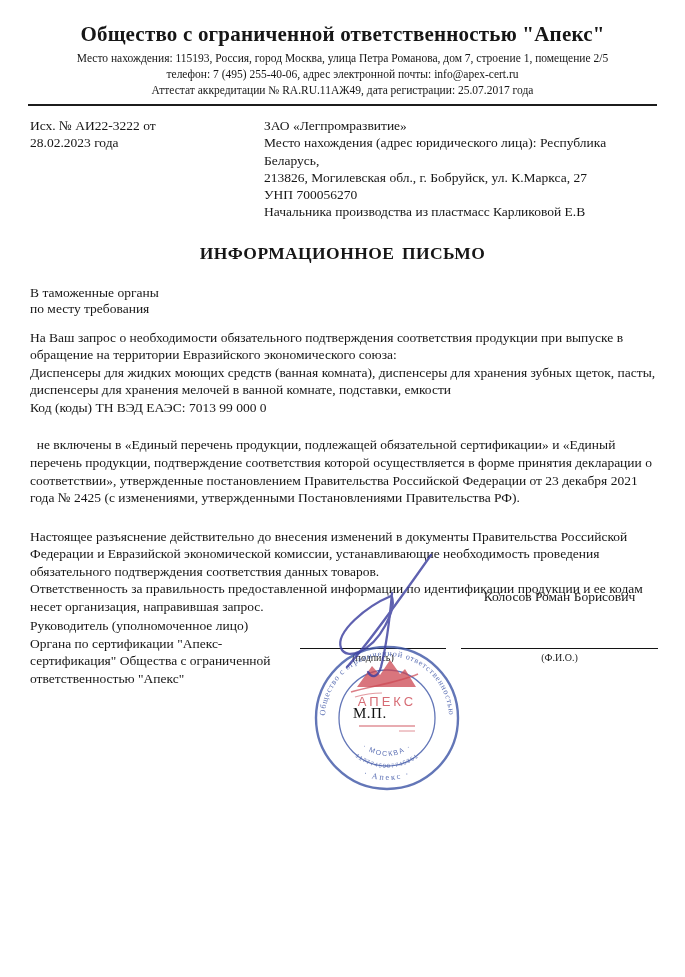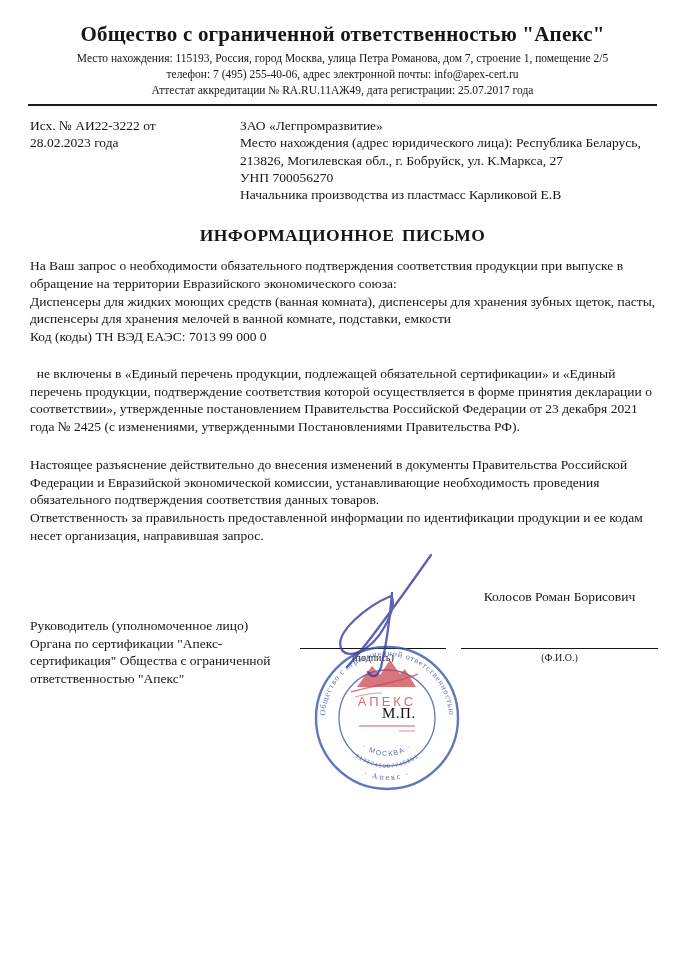--- a/index.html
+++ b/index.html
@@ -18,21 +18,21 @@
     text-align:center;
     border-bottom:2px solid #1c1c1c;
     padding-bottom:7px;
   }
   .org-title{font-size:21px;font-weight:bold;letter-spacing:.2px;line-height:1.15;}
   .head-sub{font-size:11.5px;line-height:14px;margin-top:2px;}
   .head-sub.first{margin-top:5px;}
   
   .ref-row{
     display:flex;justify-content:space-between;
-    margin:11px 28px 0 30px;font-size:13.5px;line-height:1.28;
+    margin:11px 28px 0 30px;font-size:13.5px;line-height:1.28;gap:24px;
   }
   .outgoing{white-space:pre-wrap;width:210px;}
   .recipient{white-space:pre-wrap;text-align:left;flex:1;}
   
   .letter-title{
     text-align:center;font-weight:bold;font-size:17.5px;
     margin-top:22px;letter-spacing:.4px;word-spacing:3px;
   }
   .addressee{margin:21px 28px 0 30px;font-size:13.5px;line-height:1.22;white-space:pre-wrap;}
   .para{margin:0 28px 0 30px;font-size:13.5px;line-height:1.3;white-space:pre-wrap;}
@@ -50,21 +50,21 @@
   .sig-caption{
     position:absolute;text-align:center;font-size:10px;color:#222;
   }
   .cap-sign{left:300px;top:652px;width:146px;}
   .cap-fio{left:461px;top:652px;width:197px;}
   .fio-name{
     position:absolute;left:461px;top:589px;width:197px;
     text-align:center;font-size:13.5px;
   }
   .mp-mark{
-    position:absolute;left:382px;top:705px;font-size:15px;color:#111;
+    position:absolute;left:353px;top:705px;font-size:15px;color:#111;
     letter-spacing:.5px;z-index:4;
   }
   
   .signature-svg{position:absolute;left:323px;top:548px;z-index:3;}
   .stamp-svg{position:absolute;left:311px;top:642px;z-index:2;}
   .stamp-sans{font-family:"Liberation Sans", sans-serif;}
 </style>
 </head>
 <body>
 
@@ -82,20 +82,22 @@
 28.02.2023 года</div>
     <div class="recipient">ЗАО «Легпромразвитие»
 Место нахождения (адрес юридического лица): Республика Беларусь,
 213826, Могилевская обл., г. Бобруйск, ул. К.Маркса, 27
 УНП 700056270
 Начальника производства из пластмасс Карликовой Е.В</div>
   </div>
 
   <div class="letter-title">ИНФОРМАЦИОННОЕ ПИСЬМО</div>
 
+  <div class="addressee">В таможенные органы
+по месту требования</div>
 
   <div class="para p1">На Ваш запрос о необходимости обязательного подтверждения соответствия продукции при выпуске в обращение на территории Евразийского экономического союза:
 Диспенсеры для жидких моющих средств (ванная комната), диспенсеры для хранения зубных щеток, пасты, диспенсеры для хранения мелочей в ванной комнате, подставки, емкости
 Код (коды) ТН ВЭД ЕАЭС: 7013 99 000 0</div>
   <div class="para p2">  не включены в «Единый перечень продукции, подлежащей обязательной сертификации» и «Единый перечень продукции, подтверждение соответствия которой осуществляется в форме принятия декларации о соответствии», утвержденные постановлением Правительства Российской Федерации от 23 декабря 2021 года № 2425 (с изменениями, утвержденными Постановлениями Правительства РФ).</div>
   <div class="para p3">Настоящее разъяснение действительно до внесения изменений в документы Правительства Российской Федерации и Евразийской экономической комиссии, устанавливающие необходимость проведения обязательного подтверждения соответствия данных товаров.
 Ответственность за правильность предоставленной информации по идентификации продукции и ее кодам несет организация, направившая запрос.</div>
 
   <div class="sig-left">Руководитель (уполномоченное лицо)
 Органа по сертификации "Апекс-

